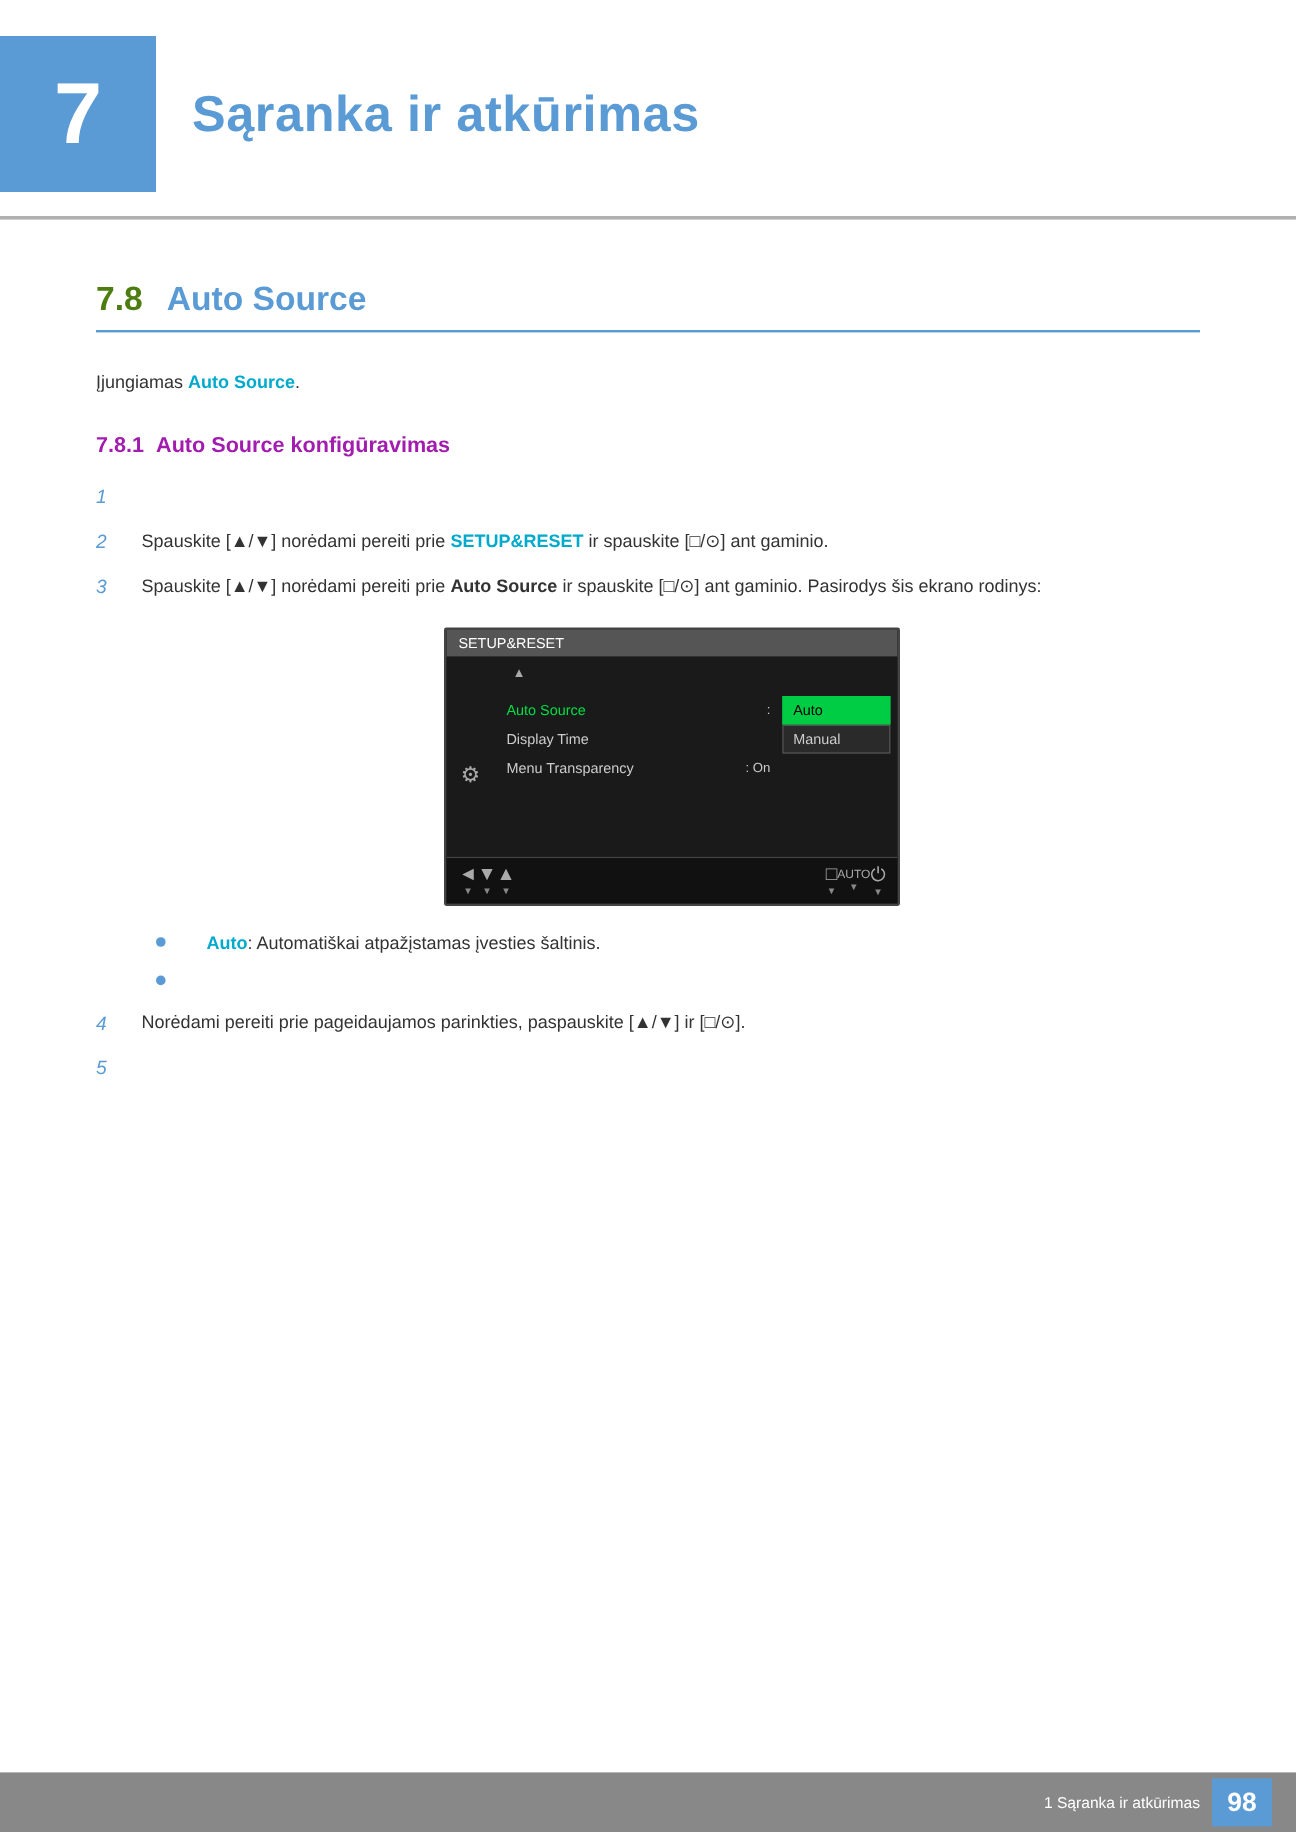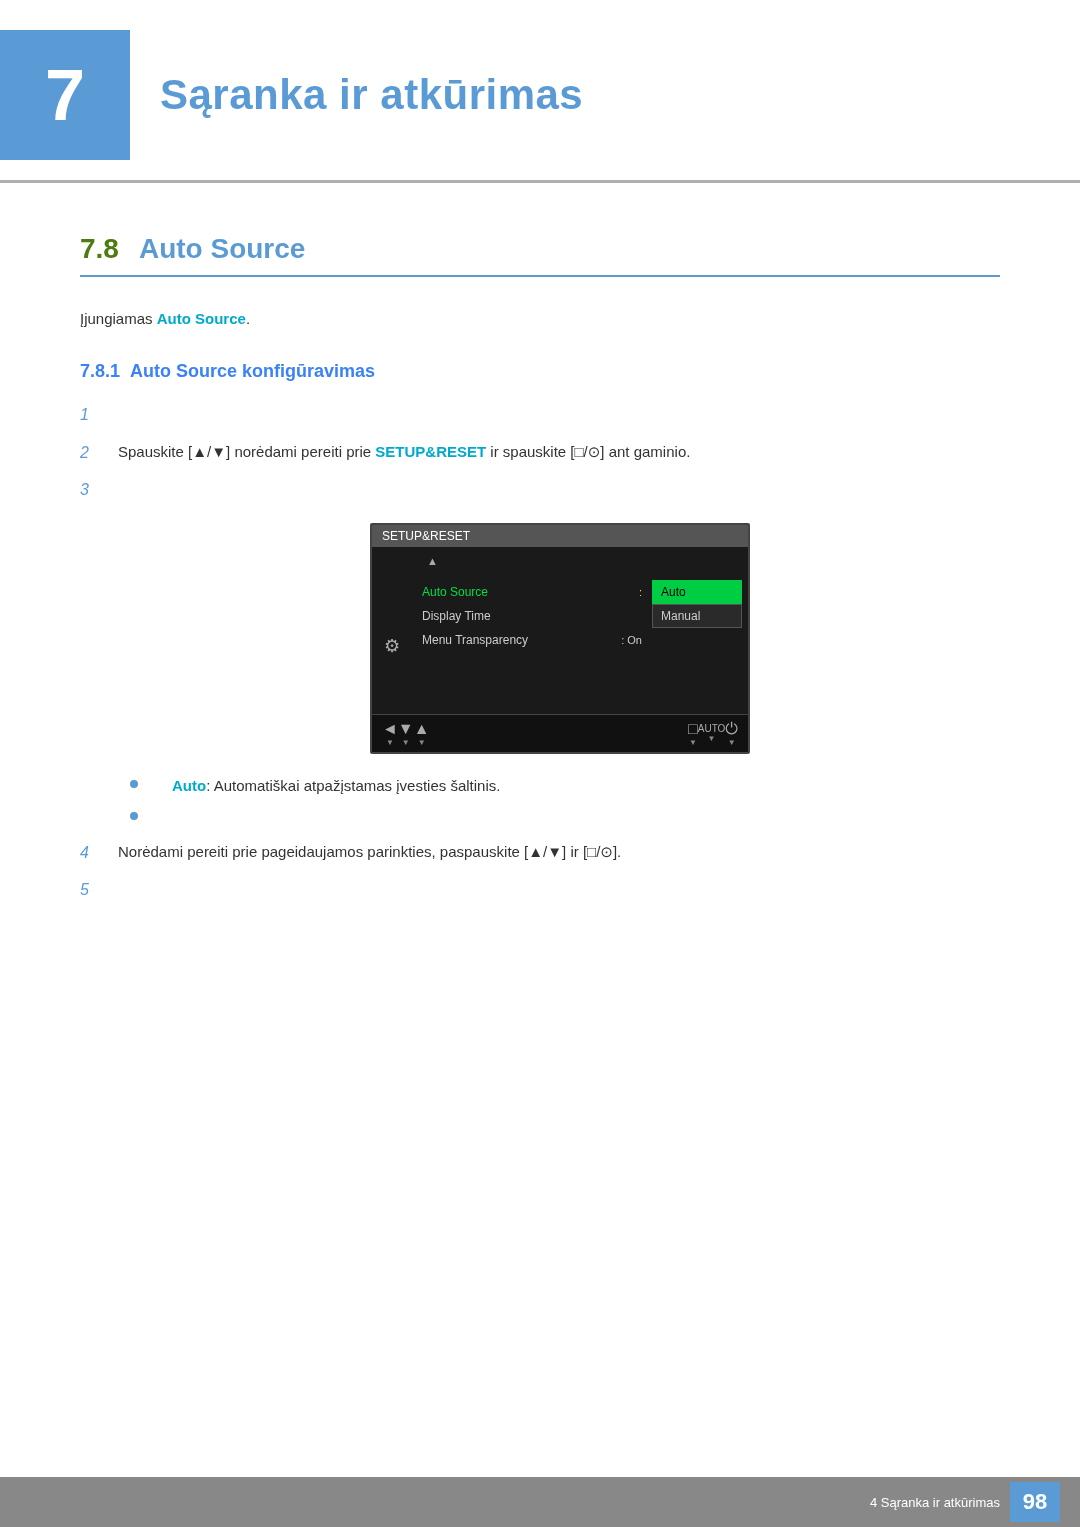--- a/index.html
+++ b/index.html
@@ -100,21 +100,21 @@
 
     .bold-dark {
       font-weight: bold;
       color: #333;
     }
 
     
     .subsection-heading {
       font-size: 18px;
       font-weight: bold;
-      color: #3b82f6;
+      color: #a21caf;
       margin-bottom: 20px;
       margin-top: 10px;
     }
 
     
     .steps-list {
       list-style: none;
       margin-bottom: 20px;
     }
 
@@ -325,20 +325,23 @@
       <span class="step-number">1</span>
     </li>
     <li>
       <span class="step-number">2</span>
       <span class="step-text">
         Spauskite [▲/▼] norėdami pereiti prie <span class="bold-cyan">SETUP&amp;RESET</span> ir spauskite [□/⊙] ant gaminio.
       </span>
     </li>
     <li>
       <span class="step-number">3</span>
+      <span class="step-text">
+        Spauskite [▲/▼] norėdami pereiti prie <span class="bold-dark">Auto Source</span> ir spauskite [□/⊙] ant gaminio. Pasirodys šis ekrano rodinys:
+      </span>
     </li>
   </ol>
 
   <div class="screen-container">
     <div class="screen-mockup">
 
       <div class="screen-title-bar">
         <span>SETUP&amp;RESET</span>
       </div>
 
@@ -419,15 +422,15 @@
       </span>
     </li>
     <li>
       <span class="step-number">5</span>
     </li>
   </ol>
 
 </div>
 
 <div class="footer">
-  <span class="footer-text">4 Sąranka ir atkūrimas</span>
+  <span class="footer-text">1 Sąranka ir atkūrimas</span>
   <div class="footer-page">98</div>
 </div>
 
 </body></html>

